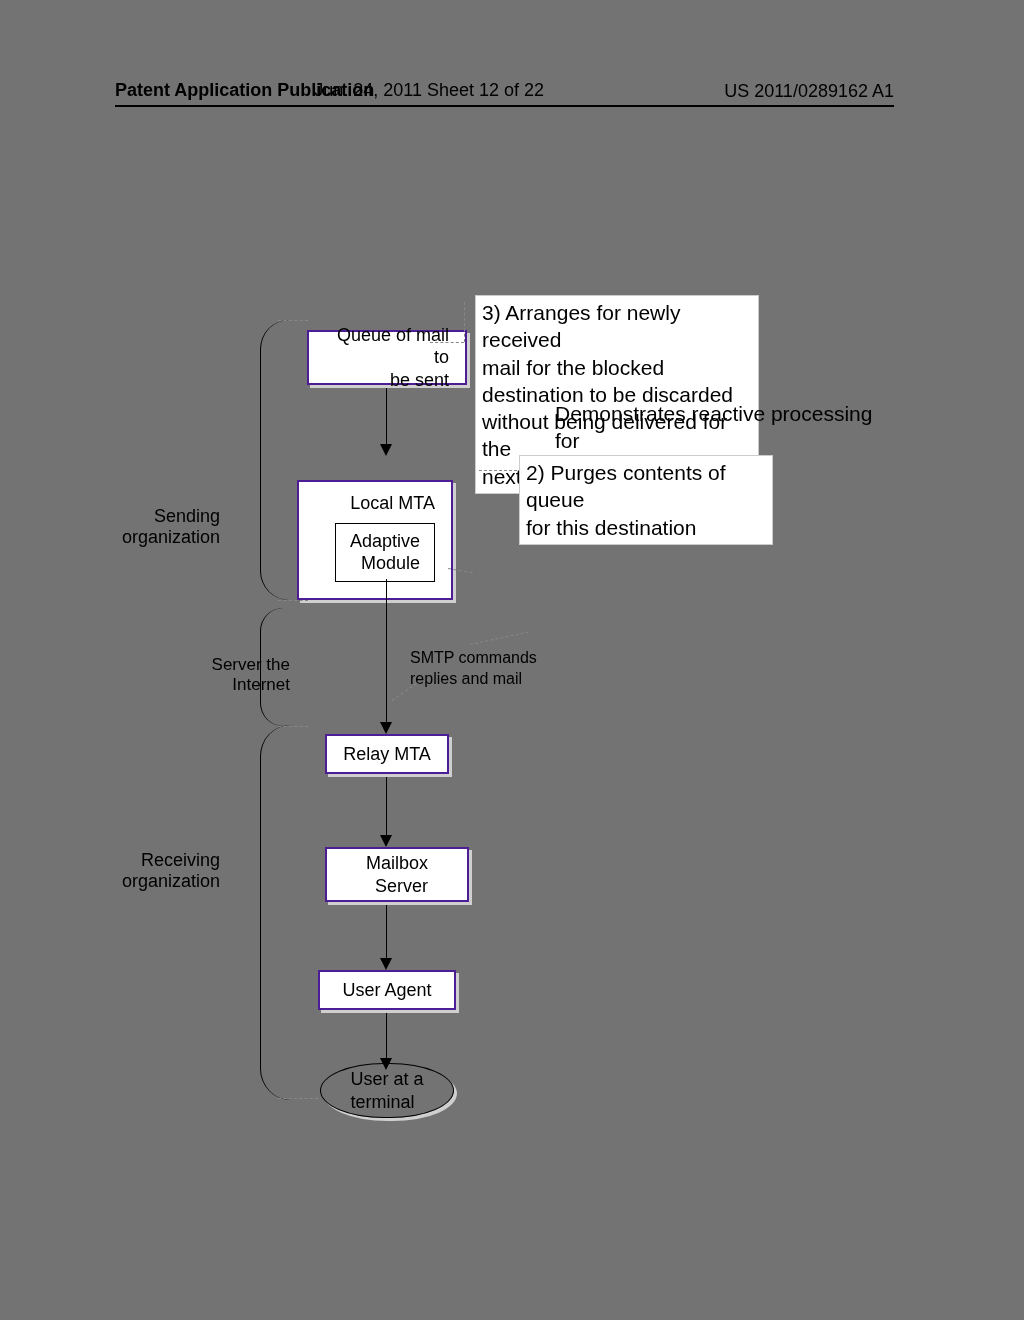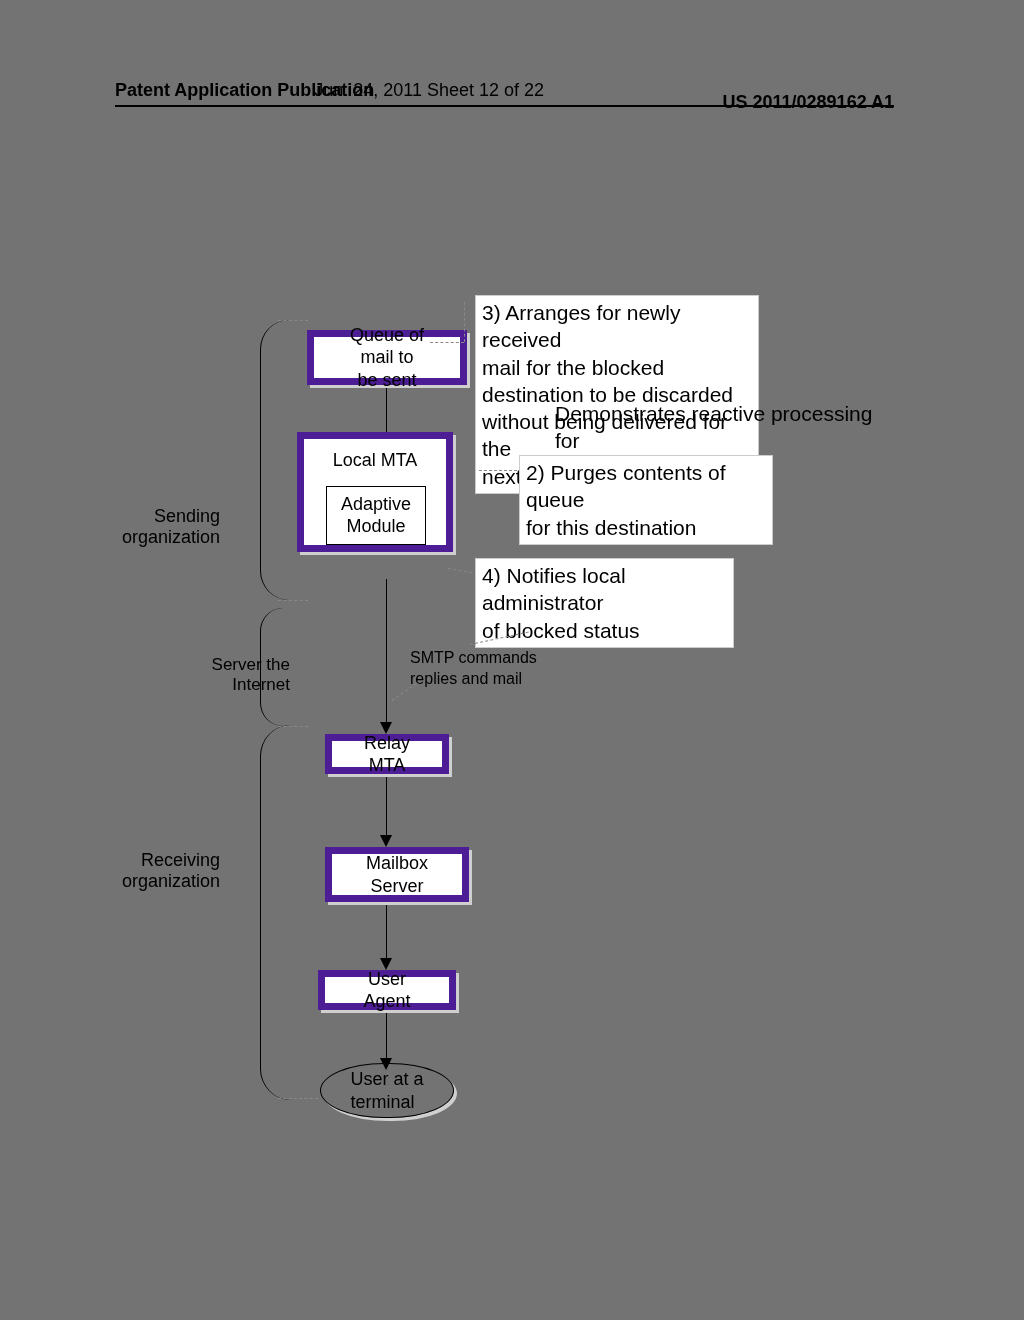--- a/index.html
+++ b/index.html
@@ -1,24 +1,24 @@
 <!DOCTYPE html>
 <html><head>
 <meta charset="utf-8">
 <style>
   html,body{margin:0;padding:0;background:#fff;font-family:Arial,Helvetica,sans-serif;color:#000}
   .page{position:relative;width:1024px;height:1320px;margin:0 auto;background:#737373}
   .hdr{position:absolute;top:80px;left:0;width:1024px;height:28px}
   .hdr .left{position:absolute;left:115px;top:0;font-weight:bold;font-size:18px}
-  .hdr .right{position:absolute;right:130px;top:12px;font-weight:bold;font-size:18px}
+  .hdr .right{position:absolute;right:130px;top:1px;font-weight:normal;font-size:18px}
   .hdr .mid{position:absolute;right:480px;top:0;font-size:18px}
   .hdr-line{position:absolute;left:115px;right:130px;top:105px;height:0;border-top:2px solid #000}
 
   
-  .box{position:absolute;border:7px solid #4c1d95;background:#fff;text-align:center;font-size:18px;line-height:1.25;padding:6px 22px;box-sizing:border-box}
+  .box{position:absolute;border:2px solid #4c1d95;background:#fff;text-align:right;font-size:18px;line-height:1.25;padding:6px 16px;box-sizing:border-box}
   .shadow{box-shadow:3px 3px 0 #cfcfcf}
   .oval{position:absolute;border:1px solid #000;border-radius:50%/50%;text-align:left;font-size:18px;line-height:1.25;padding:10px 6px;box-sizing:border-box;box-shadow:3px 3px 0 #cfcfcf}
 
   
   .varrow{position:absolute;width:0;border-left:1.5px solid #000}
   .varrow::after{content:"";position:abs
   olute}
   .ahead{position:absolute;width:0;height:0;border-left:6px solid transparent;border-right:6px solid transparent;border-top:12px solid #000}
 
   
@@ -68,23 +68,23 @@
 <div class="brace" style="left:260px;top:725px;height:375px;width:30px"></div>
 
 <div class="dashcol" style="left:288px;top:320px;height:0"></div>
 
 <div class="box shadow center" style="left:307px;top:330px;width:160px;height:55px;white-space:pre-line">Queue of mail to
 be sent</div>
 
 <div class="varrow" style="left:386px;top:388px;height:58px"></div>
 <div class="ahead" style="left:380px;top:444px"></div>
 
-<div class="box shadow" style="left:297px;top:432px;width:156px;height:120px">
+<div class="box shadow" style="left:297px;top:480px;width:156px;height:120px">
   <div style="margin-top:4px">Local MTA</div>
-  <div class="inner" style="margin-top:14px;white-space:pre-line">Adaptive
+  <div class="inner" style="margin-top:8px;white-space:pre-line">Adaptive
 Module</div>
 </div>
 
 <div class="varrow" style="left:386px;top:579px;height:145px"></div>
 <div class="ahead" style="left:380px;top:722px"></div>
 
 <div class="note" style="left:410px;top:648px;white-space:pre-line;font-size:16px">SMTP commands
 replies and mail</div>
 
 <div class="box shadow center" style="left:325px;top:734px;width:124px;height:40px">Relay MTA</div>
@@ -114,22 +114,20 @@
 <div class="leadv" style="left:464px;top:302px;height:40px"></div>
 <div class="lead" style="left:430px;top:342px;width:34px"></div>
 
 <div class="note" style="left:555px;top:400px;width:320px;white-space:pre-line;">Demonstrates reactive processing for
 a permanent mail block</div>
 
 <div class="note cobox" style="left:519px;top:455px;width:240px;white-space:pre-line">2) Purges contents of queue
 for this destination</div>
 <div class="lead" style="left:479px;top:470px;width:38px"></div>
 
-<div class="note cobox" style="left:475px;top:558px;width:245px;white-space:pre-line">4) Notifies local administrator
-of blocked status</div>
 <div class="lead" style="left:448px;top:568px;width:25px;transform:rotate(10deg);transform-origin:left center"></div>
 
 <div class="lead" style="left:470px;top:644px;width:60px;transform:rotate(-12deg);transform-origin:left center"></div>
 
 <div class="lead" style="left:392px;top:700px;width:30px;transform:rotate(-35deg);transform-origin:left center"></div>
 
 <div class="lead" style="left:278px;top:320px;width:30px"></div>
 <div class="lead" style="left:278px;top:600px;width:30px"></div>
 <div class="lead" style="left:278px;top:726px;width:30px"></div>
 <div class="lead" style="left:278px;top:1098px;width:40px"></div>

